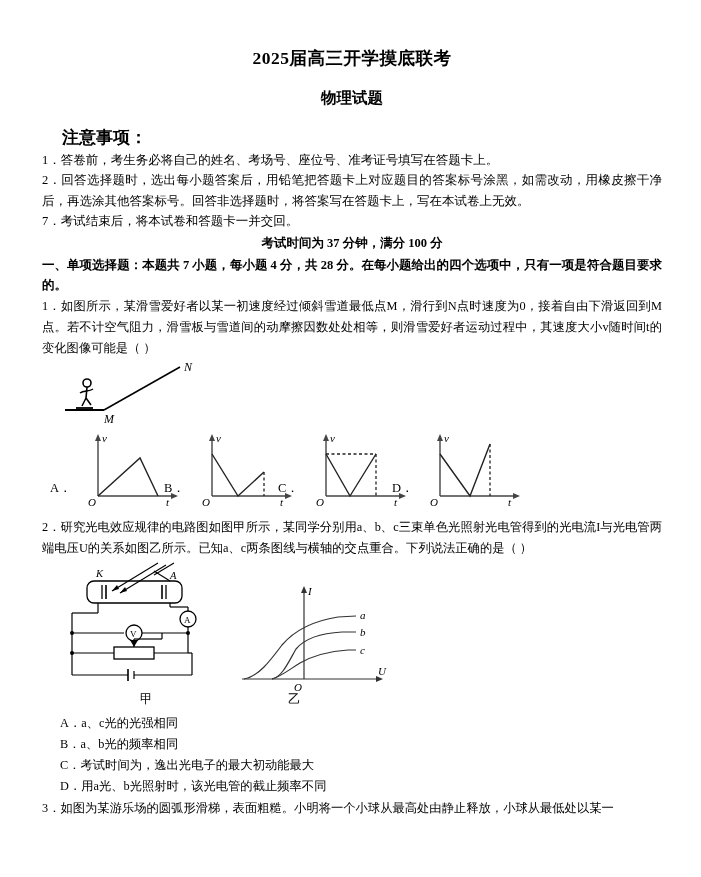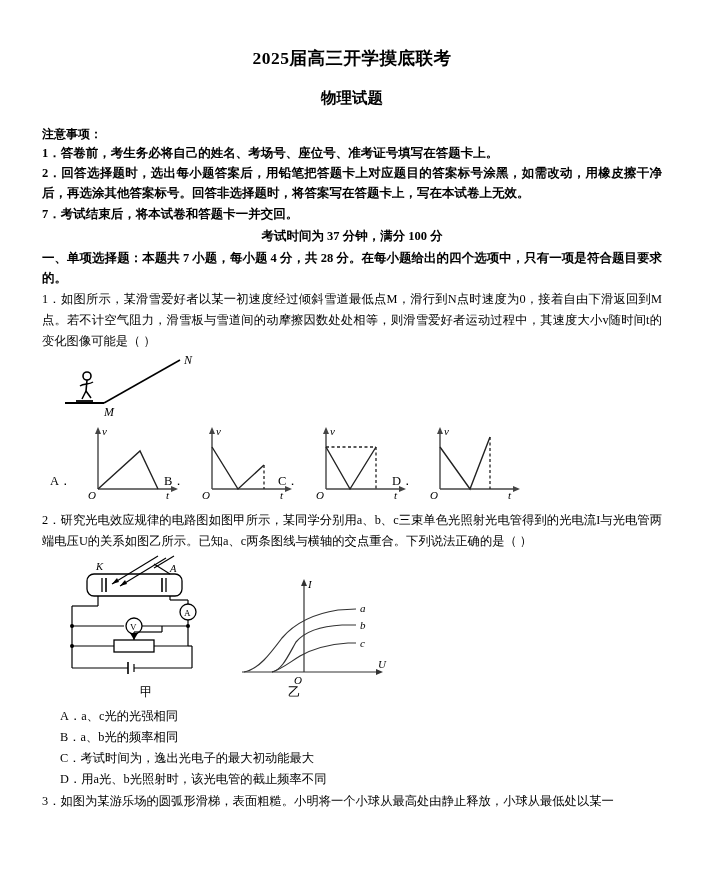--- a/index.html
+++ b/index.html
@@ -42,26 +42,27 @@
     text-align: center;
     font-weight: bold;
     font-size: 15.5px;
     margin-top: 20px;
     line-height: 1.2;
   }
 
   
   .notice-head {
     font-weight: bold;
-    font-size: 12px;
+    font-size: 17px;
     margin-top: 18px;
     line-height: 1.45;
+    margin-left: 20px;
   }
   .notice-item {
-    font-weight: bold;
+    font-weight: normal;
     font-size: 12.5px;
     line-height: 1.62;
     text-align: justify;
   }
   .exam-meta {
     text-align: center;
     font-weight: bold;
     font-size: 12.5px;
     margin-top: 3px;
     line-height: 1.5;

